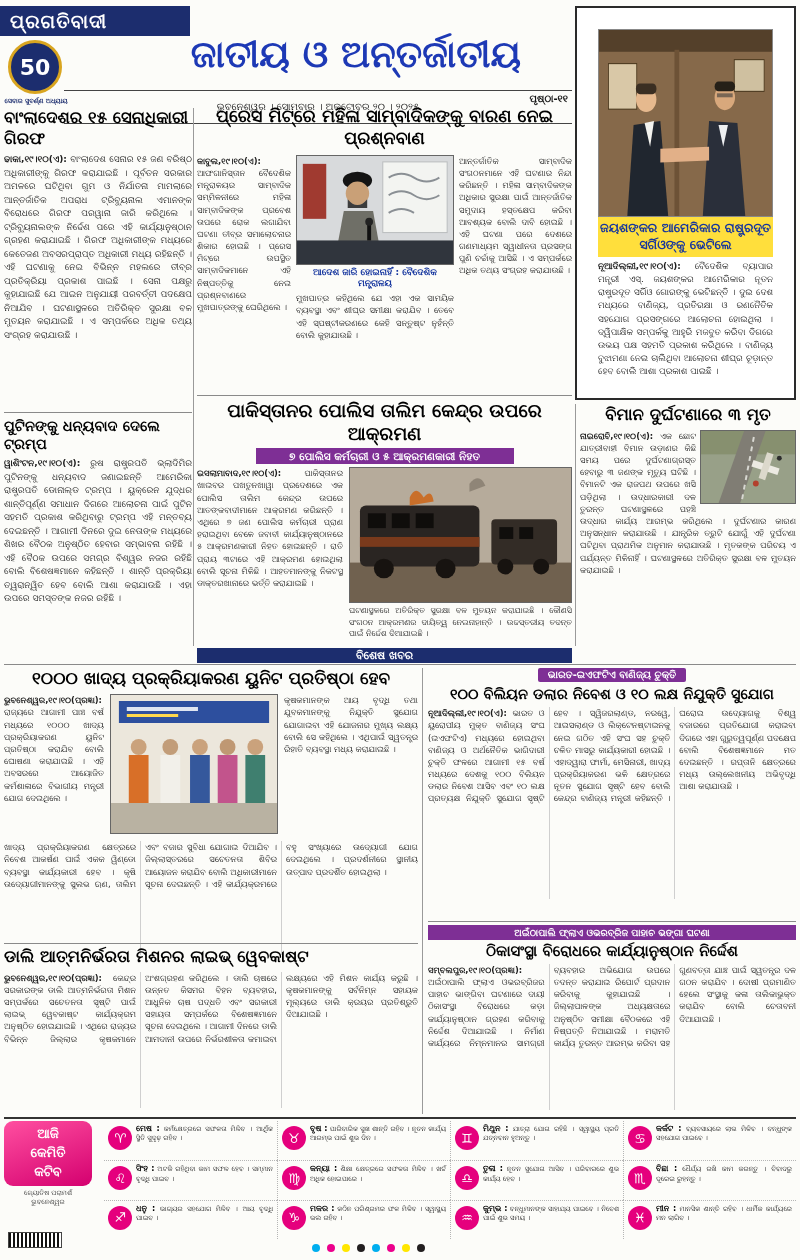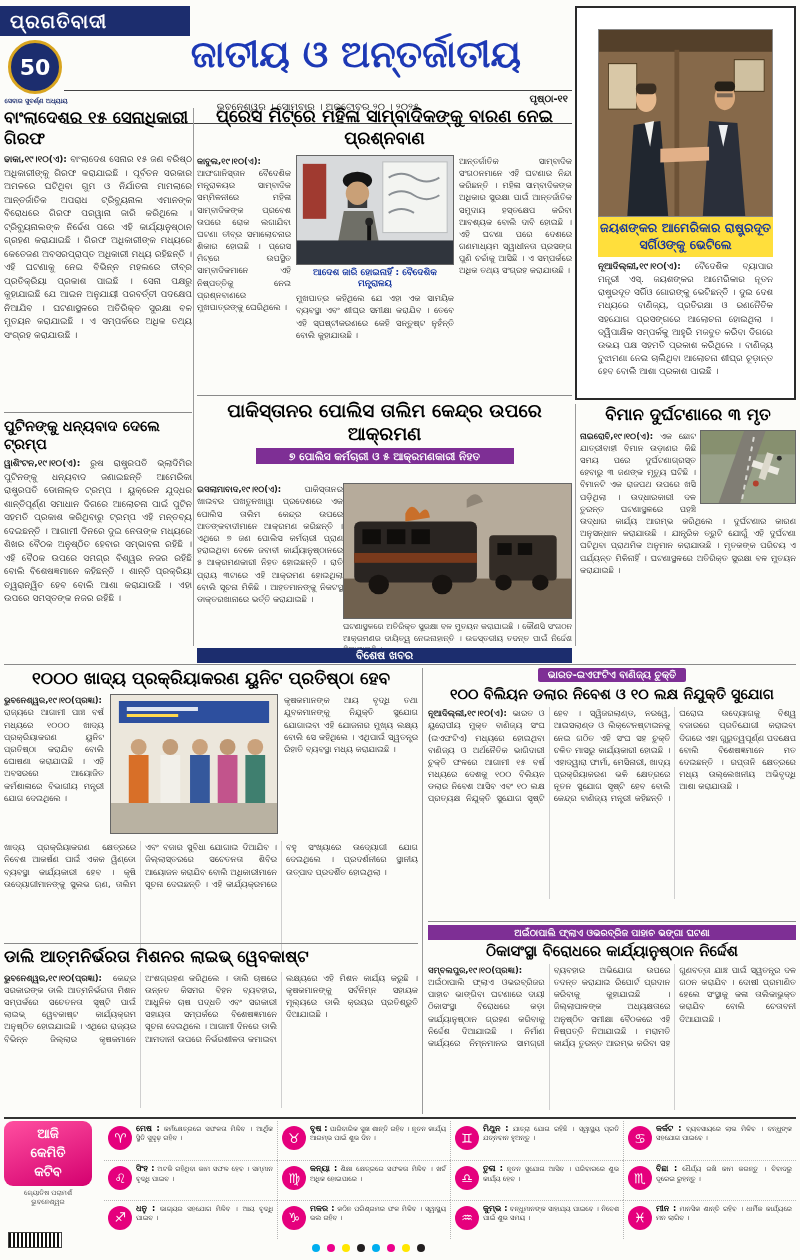--- a/index.html
+++ b/index.html
@@ -102,21 +102,21 @@
       <div class="small-txt" style="height:118px">ମୁଖପାତ୍ର କହିଥିଲେ ଯେ ଏହା ଏକ ସାମୟିକ ବ୍ୟବସ୍ଥା ଏବଂ ଶୀଘ୍ର ସମୀକ୍ଷା କରାଯିବ । ତେବେ ଏହି ସ୍ପଷ୍ଟୀକରଣରେ କେହି ସନ୍ତୁଷ୍ଟ ନୁହଁନ୍ତି ବୋଲି କୁହାଯାଉଛି ।</div>
     </div>
     <div class="small-txt" style="flex:1;height:258px">ଆନ୍ତର୍ଜାତିକ ସାମ୍ବାଦିକ ସଂଗଠନମାନେ ଏହି ଘଟଣାର ନିନ୍ଦା କରିଛନ୍ତି । ମହିଳା ସାମ୍ବାଦିକଙ୍କ ଅଧିକାର ସୁରକ୍ଷା ପାଇଁ ଆନ୍ତର୍ଜାତିକ ସମୁଦାୟ ହସ୍ତକ୍ଷେପ କରିବା ଆବଶ୍ୟକ ବୋଲି ଦାବି ହୋଇଛି । ଏହି ଘଟଣା ପରେ ଦେଶରେ ଗଣମାଧ୍ୟମ ସ୍ୱାଧୀନତା ପ୍ରସଙ୍ଗ ପୁଣି ଚର୍ଚ୍ଚାକୁ ଆସିଛି । ଏ ସମ୍ପର୍କରେ ଅଧିକ ତଥ୍ୟ ସଂଗ୍ରହ କରାଯାଉଛି ।</div>
   </div>
 </div>
 
 <div class="abs hr" style="left:197px;top:395px;width:375px;height:1px"></div>
 <div class="abs" style="left:197px;top:399px;width:375px">
   <div class="headline" style="font-size:18.5px;text-align:center">ପାକିସ୍ତାନର ପୋଲିସ ତାଲିମ କେନ୍ଦ୍ର ଉପରେ ଆକ୍ରମଣ</div>
   <div class="band-purple" style="width:258px;height:16px;font-size:10.5px;line-height:16px;margin:3px auto">୭ ପୋଲିସ କର୍ମଚାରୀ ଓ ୫ ଆକ୍ରମଣକାରୀ ନିହତ</div>
-  <div style="display:flex;margin-top:19px">
+  <div style="display:flex;gap:6px;margin-top:3px">
     <div class="small-txt" style="width:146px;height:196px">
       <b class="dl">ଇସଲାମାବାଦ,୧୯।୧୦(ଏ):</b>
       <span>ପାକିସ୍ତାନର ଖାଇବର ପଖତୁନଖାୱା ପ୍ରଦେଶରେ ଏକ ପୋଲିସ ତାଲିମ କେନ୍ଦ୍ର ଉପରେ ଆତଙ୍କବାଦୀମାନେ ଆକ୍ରମଣ କରିଛନ୍ତି । ଏଥିରେ ୭ ଜଣ ପୋଲିସ କର୍ମଚାରୀ ପ୍ରାଣ ହରାଇଥିବା ବେଳେ ଜବାବୀ କାର୍ଯ୍ୟାନୁଷ୍ଠାନରେ ୫ ଆକ୍ରମଣକାରୀ ନିହତ ହୋଇଛନ୍ତି । ରାତି ପ୍ରାୟ ୩ଟାରେ ଏହି ଆକ୍ରମଣ ହୋଇଥିଲା ବୋଲି ସୂଚନା ମିଳିଛି । ଆହତମାନଙ୍କୁ ନିକଟସ୍ଥ ଡାକ୍ତରଖାନାରେ ଭର୍ତ୍ତି କରାଯାଇଛି ।</span>
     </div>
     <div style="flex:1">
       <div class="photo" style="width:100%;height:136px">
         <svg viewBox="0 0 222 136" preserveAspectRatio="none">
           <rect width="222" height="136" fill="#b6ab9b"></rect>
           <rect y="96" width="222" height="40" fill="#70614f"></rect>
           <rect x="10" y="38" width="120" height="62" rx="6" fill="#2a2522"></rect>

